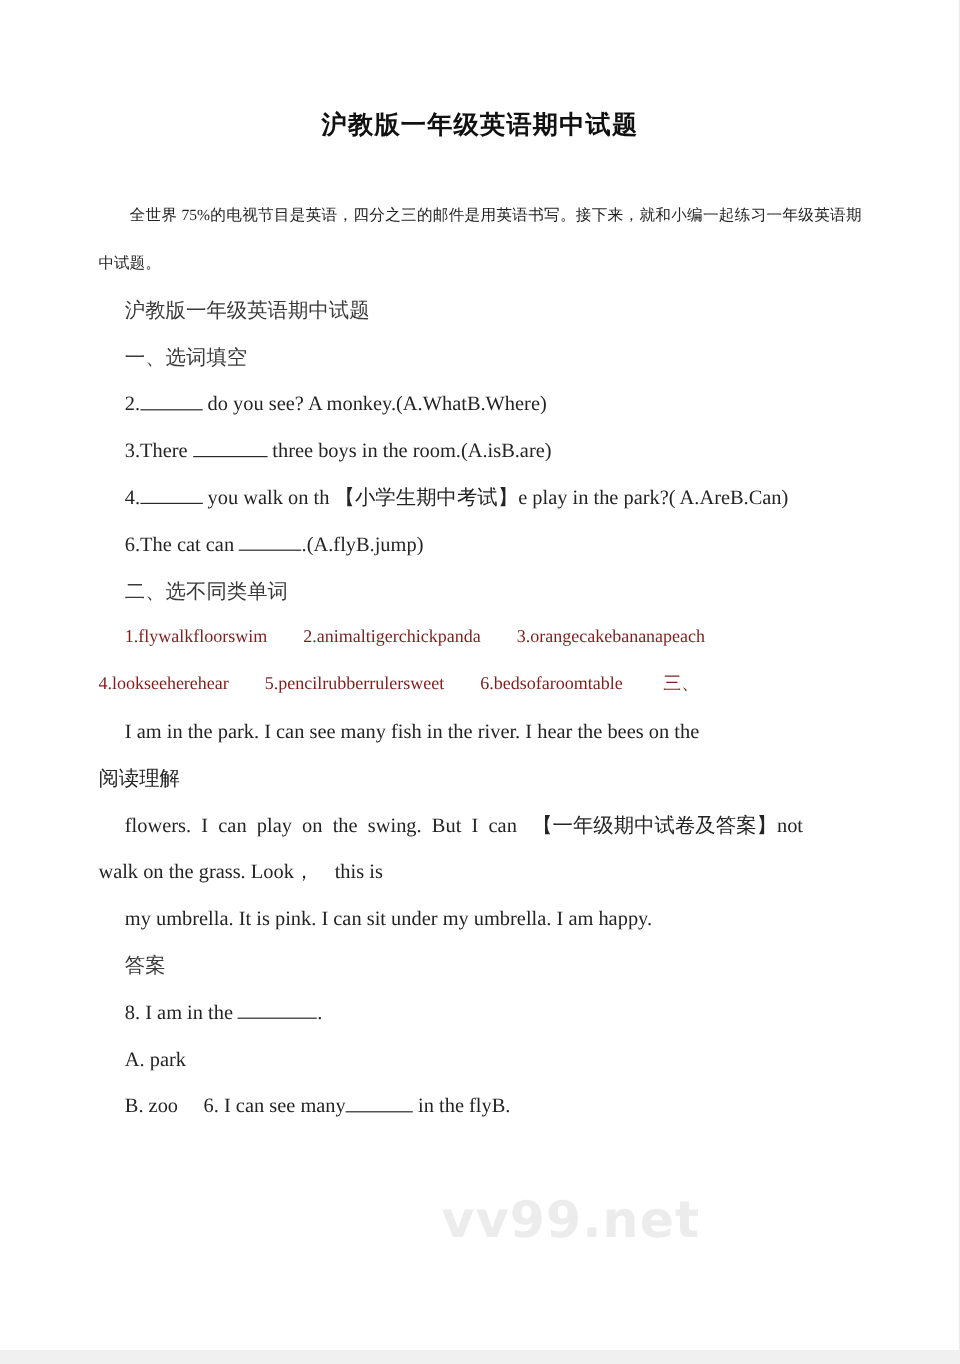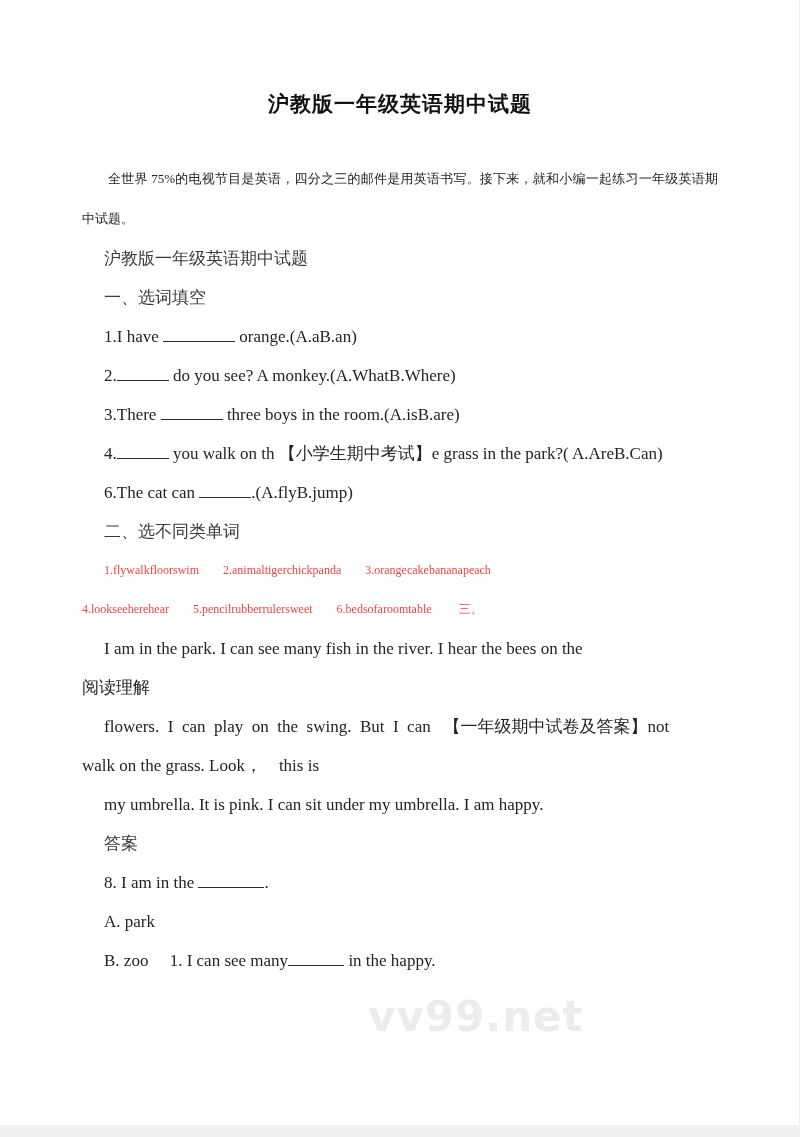--- a/index.html
+++ b/index.html
@@ -76,24 +76,24 @@
   .line.flush {
     padding-left: 0;
   }
 
   .line.passage {
     padding-left: 22px;
     text-align: justify;
   }
 
   .wordrow {
-    font-size: 12px;
+    font-size: 15px;
     line-height: 39px;
     padding-left: 22px;
-    color: #ef4444;
+    color: #7f1d1d;
     white-space: pre;
   }
 
   .wordrow.flush {
     padding-left: 0;
   }
 
   .blank {
     display: inline-block;
     border-bottom: 1px solid #2a2a2a;
@@ -135,27 +135,26 @@
   <div class="content">
 
     <h1 class="doc-title">沪教版一年级英语期中试题</h1>
 
     <p class="intro">全世界 75%的电视节目是英语，四分之三的邮件是用英语书写。接下来，就和小编一起练习一年级英语期中试题。</p>
 
     <div class="line cn-head">沪教版一年级英语期中试题</div>
 
     <div class="line cn-head">一、选词填空</div>
 
-    <div class="line indent"><span>1.I have</span> <span class="blank" style="width:72px"></span> <span>orange.(A.aB.an)</span></div>
 
     <div class="line indent"><span>2.</span><span class="blank" style="width:52px"></span> <span>do you see? A monkey.(A.WhatB.Where)</span></div>
 
     <div class="line indent"><span>3.There</span> <span class="blank" style="width:62px"></span> <span>three boys in the room.(A.isB.are)</span></div>
 
-    <div class="line indent"><span>4.</span><span class="blank" style="width:52px"></span> <span>you walk on th</span> <span class="tag">【小学生期中考试】</span><span>e grass in the park?( A.AreB.Can)</span></div>
+    <div class="line indent"><span>4.</span><span class="blank" style="width:52px"></span> <span>you walk on th</span> <span class="tag">【小学生期中考试】</span><span>e play in the park?( A.AreB.Can)</span></div>
 
 
     <div class="line indent"><span>6.The cat can</span> <span class="blank" style="width:52px"></span><span>.(A.flyB.jump)</span></div>
 
     <div class="line cn-head">二、选不同类单词</div>
 
     <div class="wordrow">1.flywalkfloorswim        2.animaltigerchickpanda        3.orangecakebananapeach</div>
 
     <div class="wordrow flush">4.lookseeherehear        5.pencilrubberrulersweet        6.bedsofaroomtable         三、</div>
 
@@ -168,21 +167,21 @@
     <div class="line flush">walk on the grass. Look，    this is</div>
 
     <div class="line passage">my umbrella. It is pink. I can sit under my umbrella. I am happy.</div>
 
     <div class="line cn-head">答案</div>
 
     <div class="line indent"><span>8. I am in the</span> <span class="blank" style="width:66px"></span><span>.</span></div>
 
     <div class="line indent">A. park</div>
 
-    <div class="line indent"><span>B. zoo</span>     <span>1. I can see many</span><span class="blank" style="width:56px"></span> <span>in the happy.</span></div>
+    <div class="line indent"><span>B. zoo</span>     <span>6. I can see many</span><span class="blank" style="width:56px"></span> <span>in the flyB.</span></div>
 
   </div>
 
   <div class="watermark">vv99.net</div>
 
   <div class="bottom-strip"></div>
 
 </div>
 
 </body></html>

